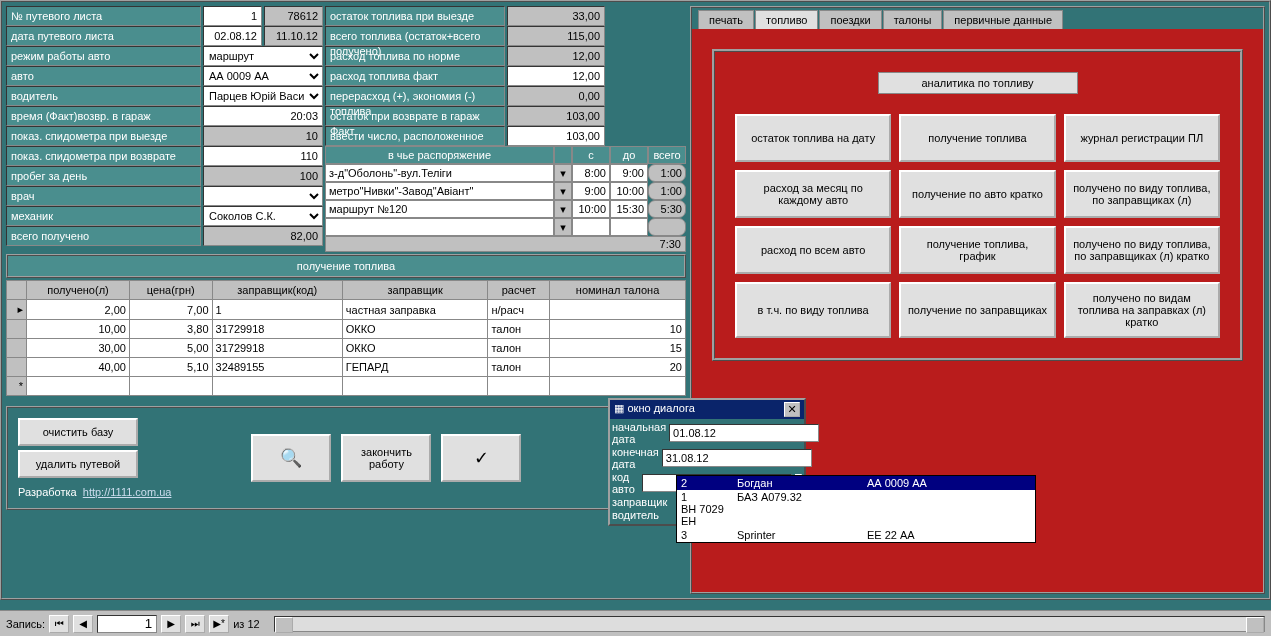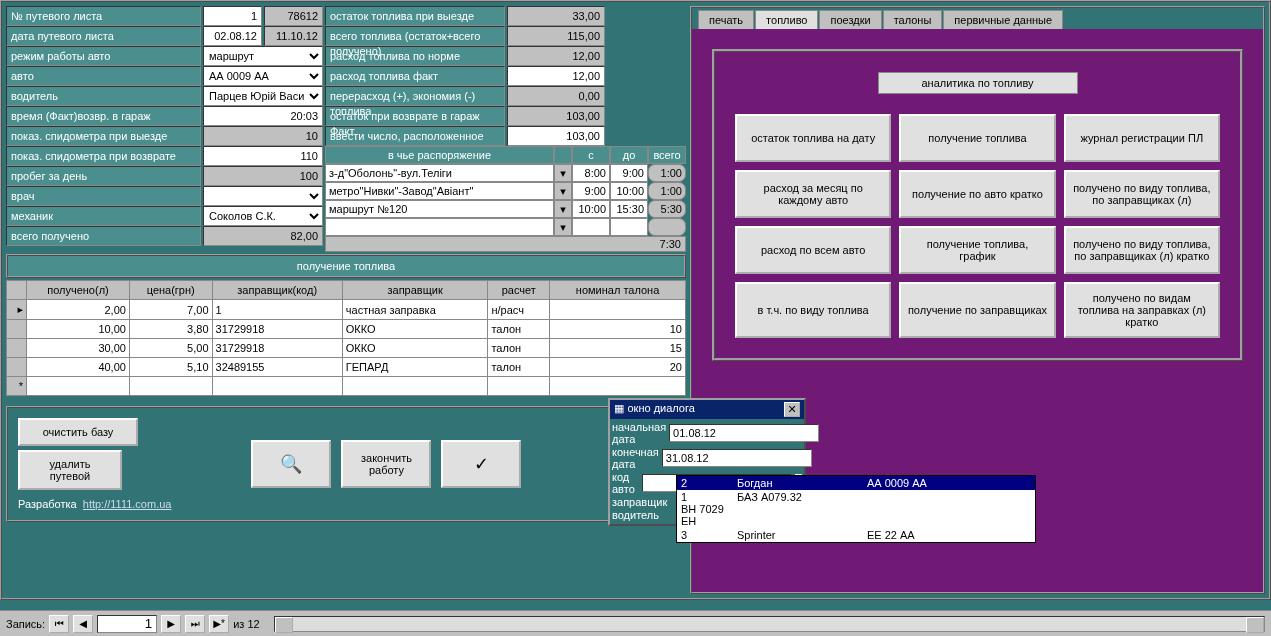--- a/index.html
+++ b/index.html
@@ -1,21 +1,21 @@
 <!DOCTYPE html>
 <html><head>
 <meta charset="utf-8">
 <style>
 * { box-sizing: border-box; margin: 0; padding: 0; font-family: Arial, sans-serif; }
 body { background: #327376; font-size: 11px; color: #000; width: 1271px; height: 636px; overflow: hidden; position: relative; }
 
 .outer-frame { border: 2px ridge #a0a0a0; background: #327376; height: 600px; display: flex; gap: 4px; padding: 4px; }
 
 .left-panel { width: 680px; display: flex; flex-direction: column; gap: 2px; }
-.right-panel { flex: 1; border: 2px ridge #a0a0a0; background: #701a75; position: relative; }
+.right-panel { flex: 1; border: 2px ridge #a0a0a0; background: #b91c1c; position: relative; }
 
 .form-row-area { display: flex; gap: 2px; }
 .label-col { width: 195px; }
 .value-col { width: 120px; }
 .label-col2 { width: 180px; }
 .value-col2 { width: 98px; }
 
 .f-label { background: #4a8e8e; color: #fff; border: 1px inset #888; padding: 2px 4px; height: 20px; line-height: 15px; font-size: 11px; }
 .f-value { background: #fff; border: 1px inset #888; padding: 2px 4px; height: 20px; line-height: 15px; text-align: right; font-size: 11px; }
 .f-value.grey { background: #c0c0c0; }
@@ -232,21 +232,21 @@
             <td></td>
             <td></td>
             <td></td>
           </tr>
     </tbody>
       </table>
 
     <div class="bottom-area">
       <div>
         <button class="btn" style="width:120px;margin-bottom:4px">очистить базу</button><br>
-        <button class="btn" style="width:104px">удалить путевой</button>
+        <button class="btn" style="width:120px">удалить путевой</button>
         <div class="developer">
           <span>Разработка</span>&nbsp;&nbsp;<a href="#">http://1111.com.ua</a>
         </div>
       </div>
       <div style="display:flex;gap:10px;margin-left:60px">
         <button class="btn btn-big">
             <span>🔍</span>
           </button>
         <button class="btn btn-big" style="width:90px;font-size:11px;white-space:pre-line">закончить
 работу</button>

